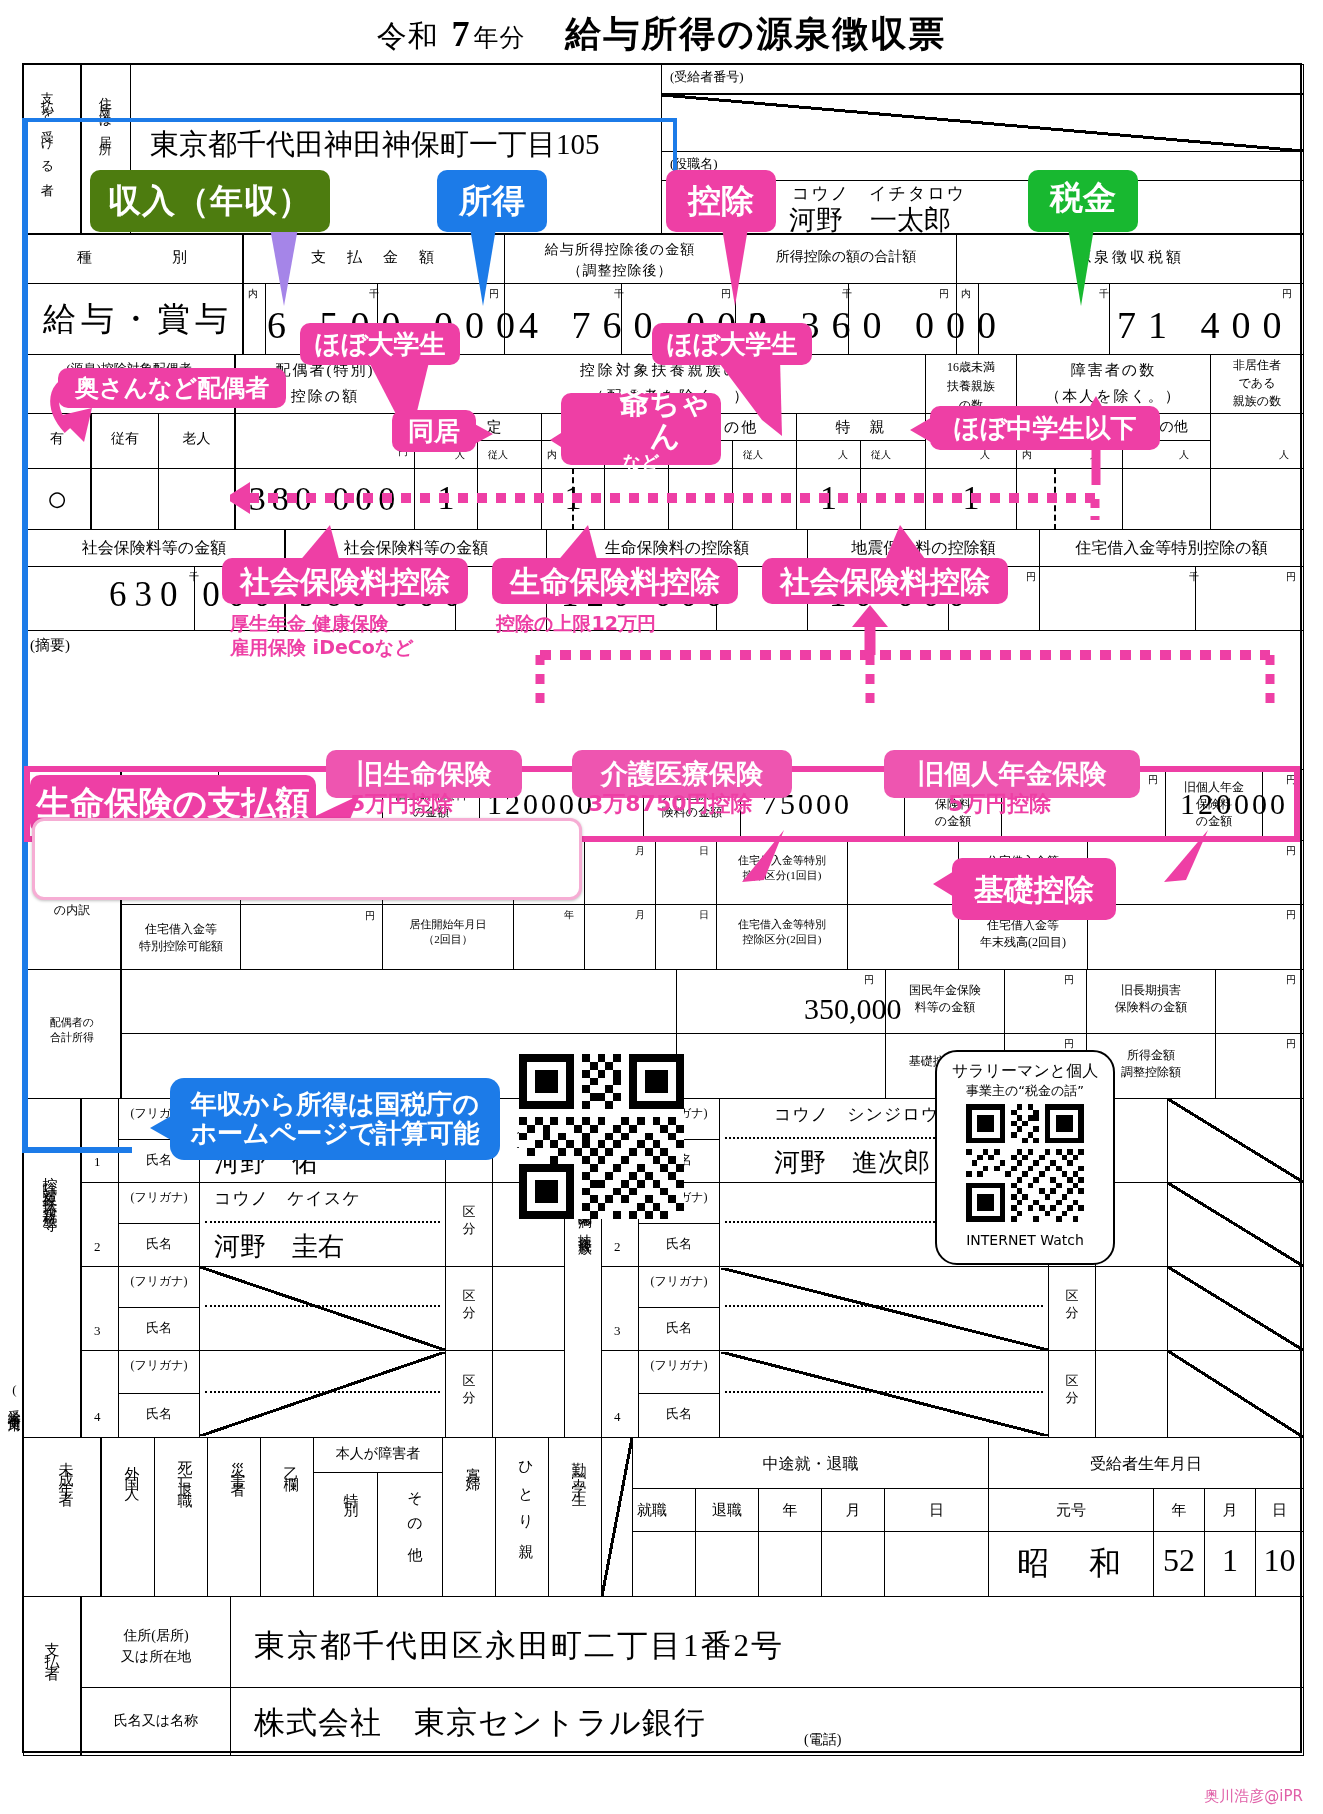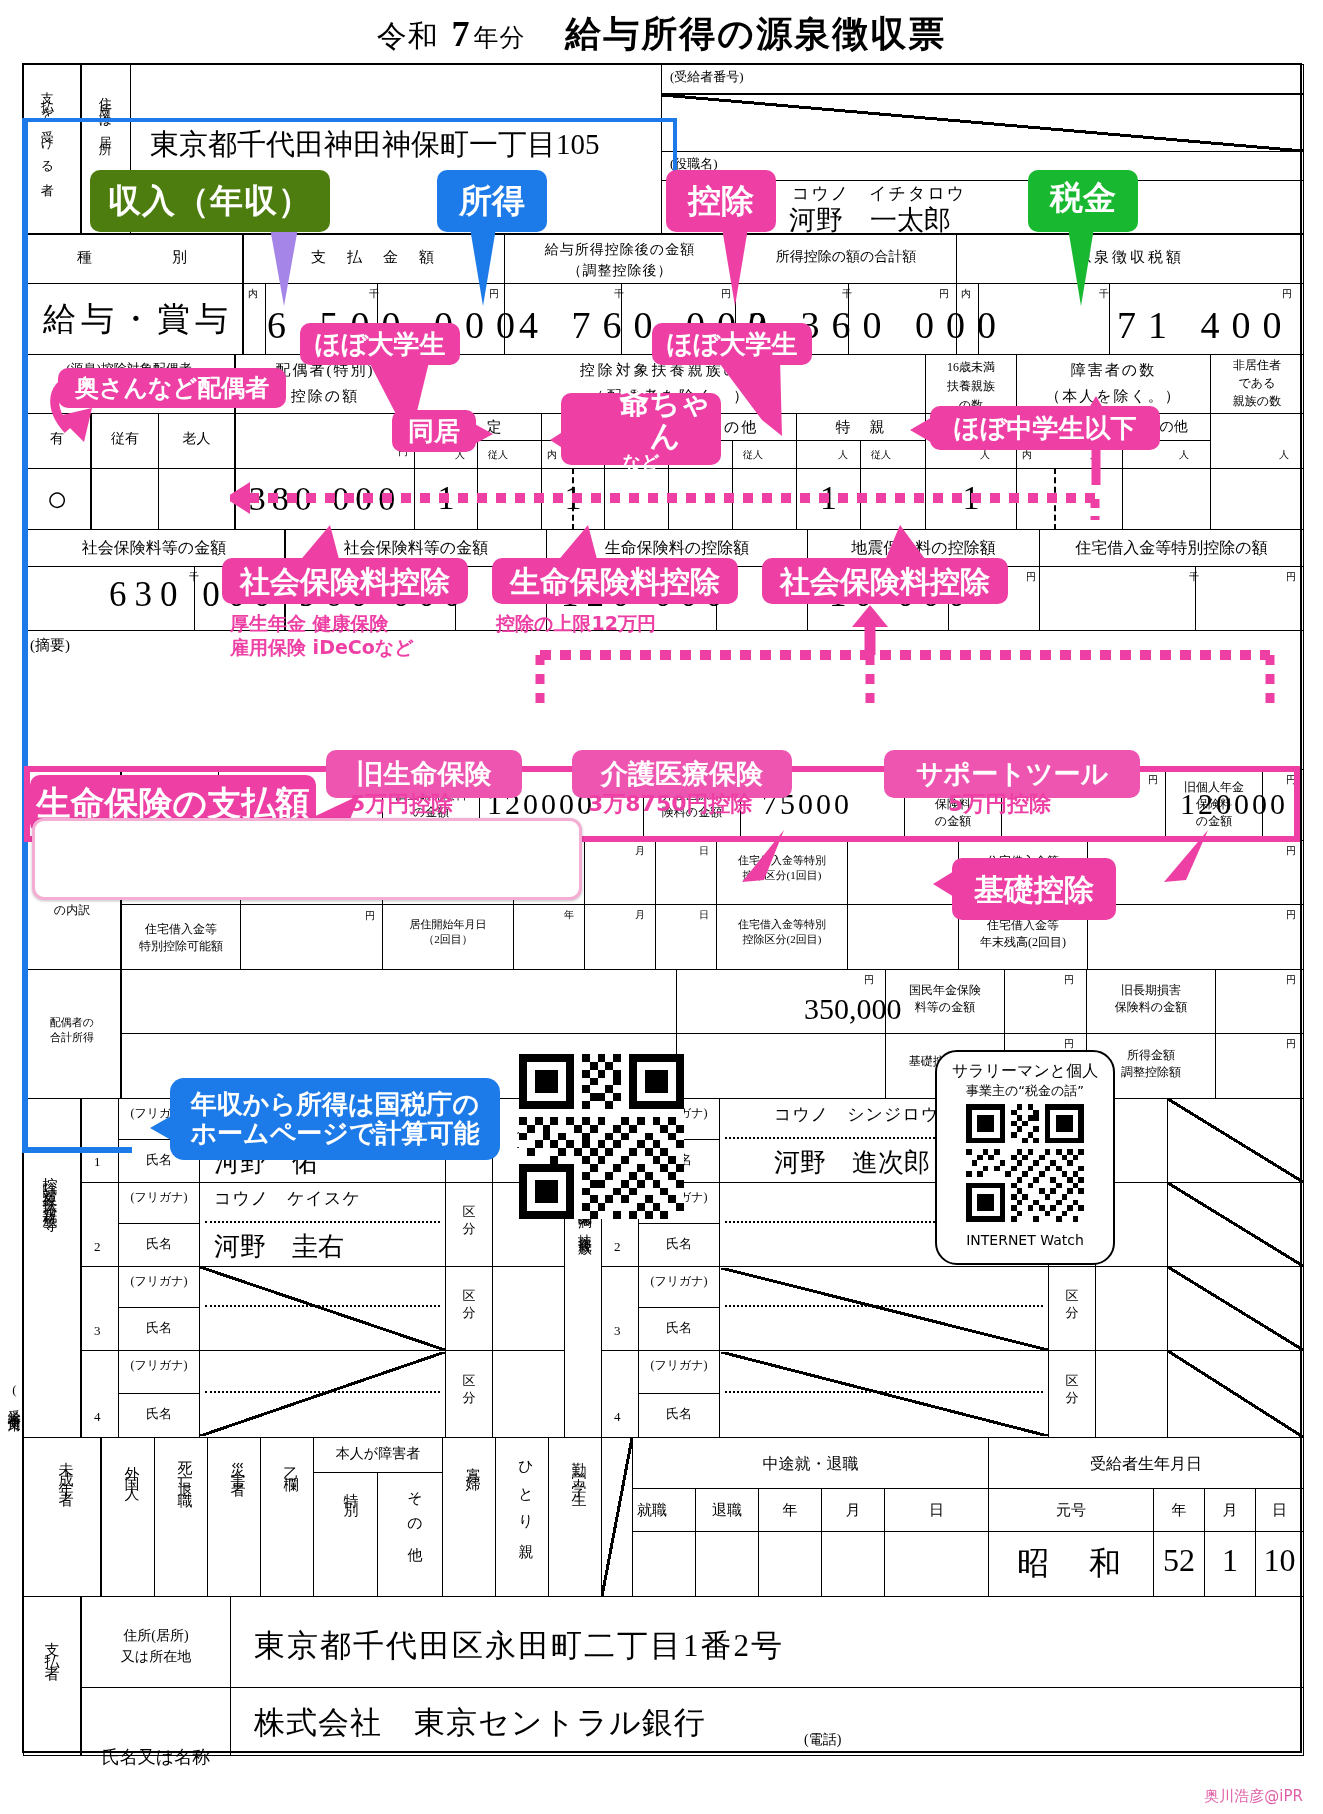--- a/index.html
+++ b/index.html
@@ -626,21 +626,21 @@
 
   <div class="cell" style="left:-1px;top:1531px;width:1281px;height:160px;"></div>
   <div class="cell" style="left:-1px;top:1531px;width:58px;height:160px;"></div>
   <div class="vert" style="left:16px;top:1565px;height:100px;font-size:15px;letter-spacing:12px;">支払者</div>
   <div class="cell" style="left:57px;top:1531px;width:150px;height:92px;"></div>
   <div class="lbl c" style="left:57px;top:1560px;width:150px;font-size:14px;white-space:pre-line;line-height:1.5;">住所(居所)
 又は所在地</div>
   <div class="cell" style="left:206px;top:1531px;width:1074px;height:92px;"></div>
   <div style="position:absolute;left:230px;top:1560px;font-size:31px;letter-spacing:2px;">東京都千代田区永田町二丁目1番2号</div>
   <div class="cell" style="left:57px;top:1622px;width:150px;height:69px;"></div>
-  <div class="lbl c" style="left:57px;top:1648px;width:150px;font-size:18px;margin-top:34px;">氏名又は名称</div>
+  <div class="lbl c" style="left:57px;top:1648px;width:150px;font-size:14px;">氏名又は名称</div>
   <div class="cell" style="left:206px;top:1622px;width:1074px;height:69px;"></div>
   <div style="position:absolute;left:230px;top:1637px;font-size:31px;letter-spacing:1px;">株式会社　東京セントラル銀行</div>
   <div class="lbl" style="left:780px;top:1667px;font-size:14px;">(電話)</div>
 </div>
 
 <div class="vert" style="left:3px;top:1382px;height:150px;font-size:13px;letter-spacing:2px;">(受給者交付用)</div>
 
 <svg class="qr" style="left:519px;top:1054px;" width="165" height="165" viewBox="0 0 21 21" shape-rendering="crispEdges">
   <rect width="21" height="21" fill="#fff"></rect>
   <g fill="#000">
@@ -968,21 +968,21 @@
   <polygon points="84,0 40,52 62,50" fill="#EE3FA5"></polygon>
 </svg>
 <div class="pinktext" style="left:350px;top:790px;font-size:22px;">5万円控除</div>
 
 <div class="cal pink2" style="left:572px;top:750px;width:220px;height:48px;font-size:27px;">介護医療保険</div>
 <svg style="position:absolute;left:690px;top:830px;z-index:39;" width="110" height="60">
   <polygon points="94,0 52,52 74,50" fill="#EE3FA5"></polygon>
 </svg>
 <div class="pinktext" style="left:588px;top:790px;font-size:22px;">3万8750円控除</div>
 
-<div class="cal pink2" style="left:884px;top:750px;width:256px;height:48px;font-size:27px;">サポートツール</div>
+<div class="cal pink2" style="left:884px;top:750px;width:256px;height:48px;font-size:27px;">旧個人年金保険</div>
 <svg style="position:absolute;left:1100px;top:830px;z-index:39;" width="120" height="60">
   <polygon points="108,0 64,52 86,50" fill="#EE3FA5"></polygon>
 </svg>
 <div class="pinktext" style="left:948px;top:790px;font-size:22px;">5万円控除</div>
 
 <div class="cal pink" style="left:952px;top:858px;width:164px;height:62px;font-size:30px;">基礎控除</div>
 <svg style="position:absolute;left:925px;top:866px;z-index:39;" width="36" height="36">
   <polygon points="34,2 8,18 34,34" fill="#EE3FA5"></polygon>
 </svg>
 

